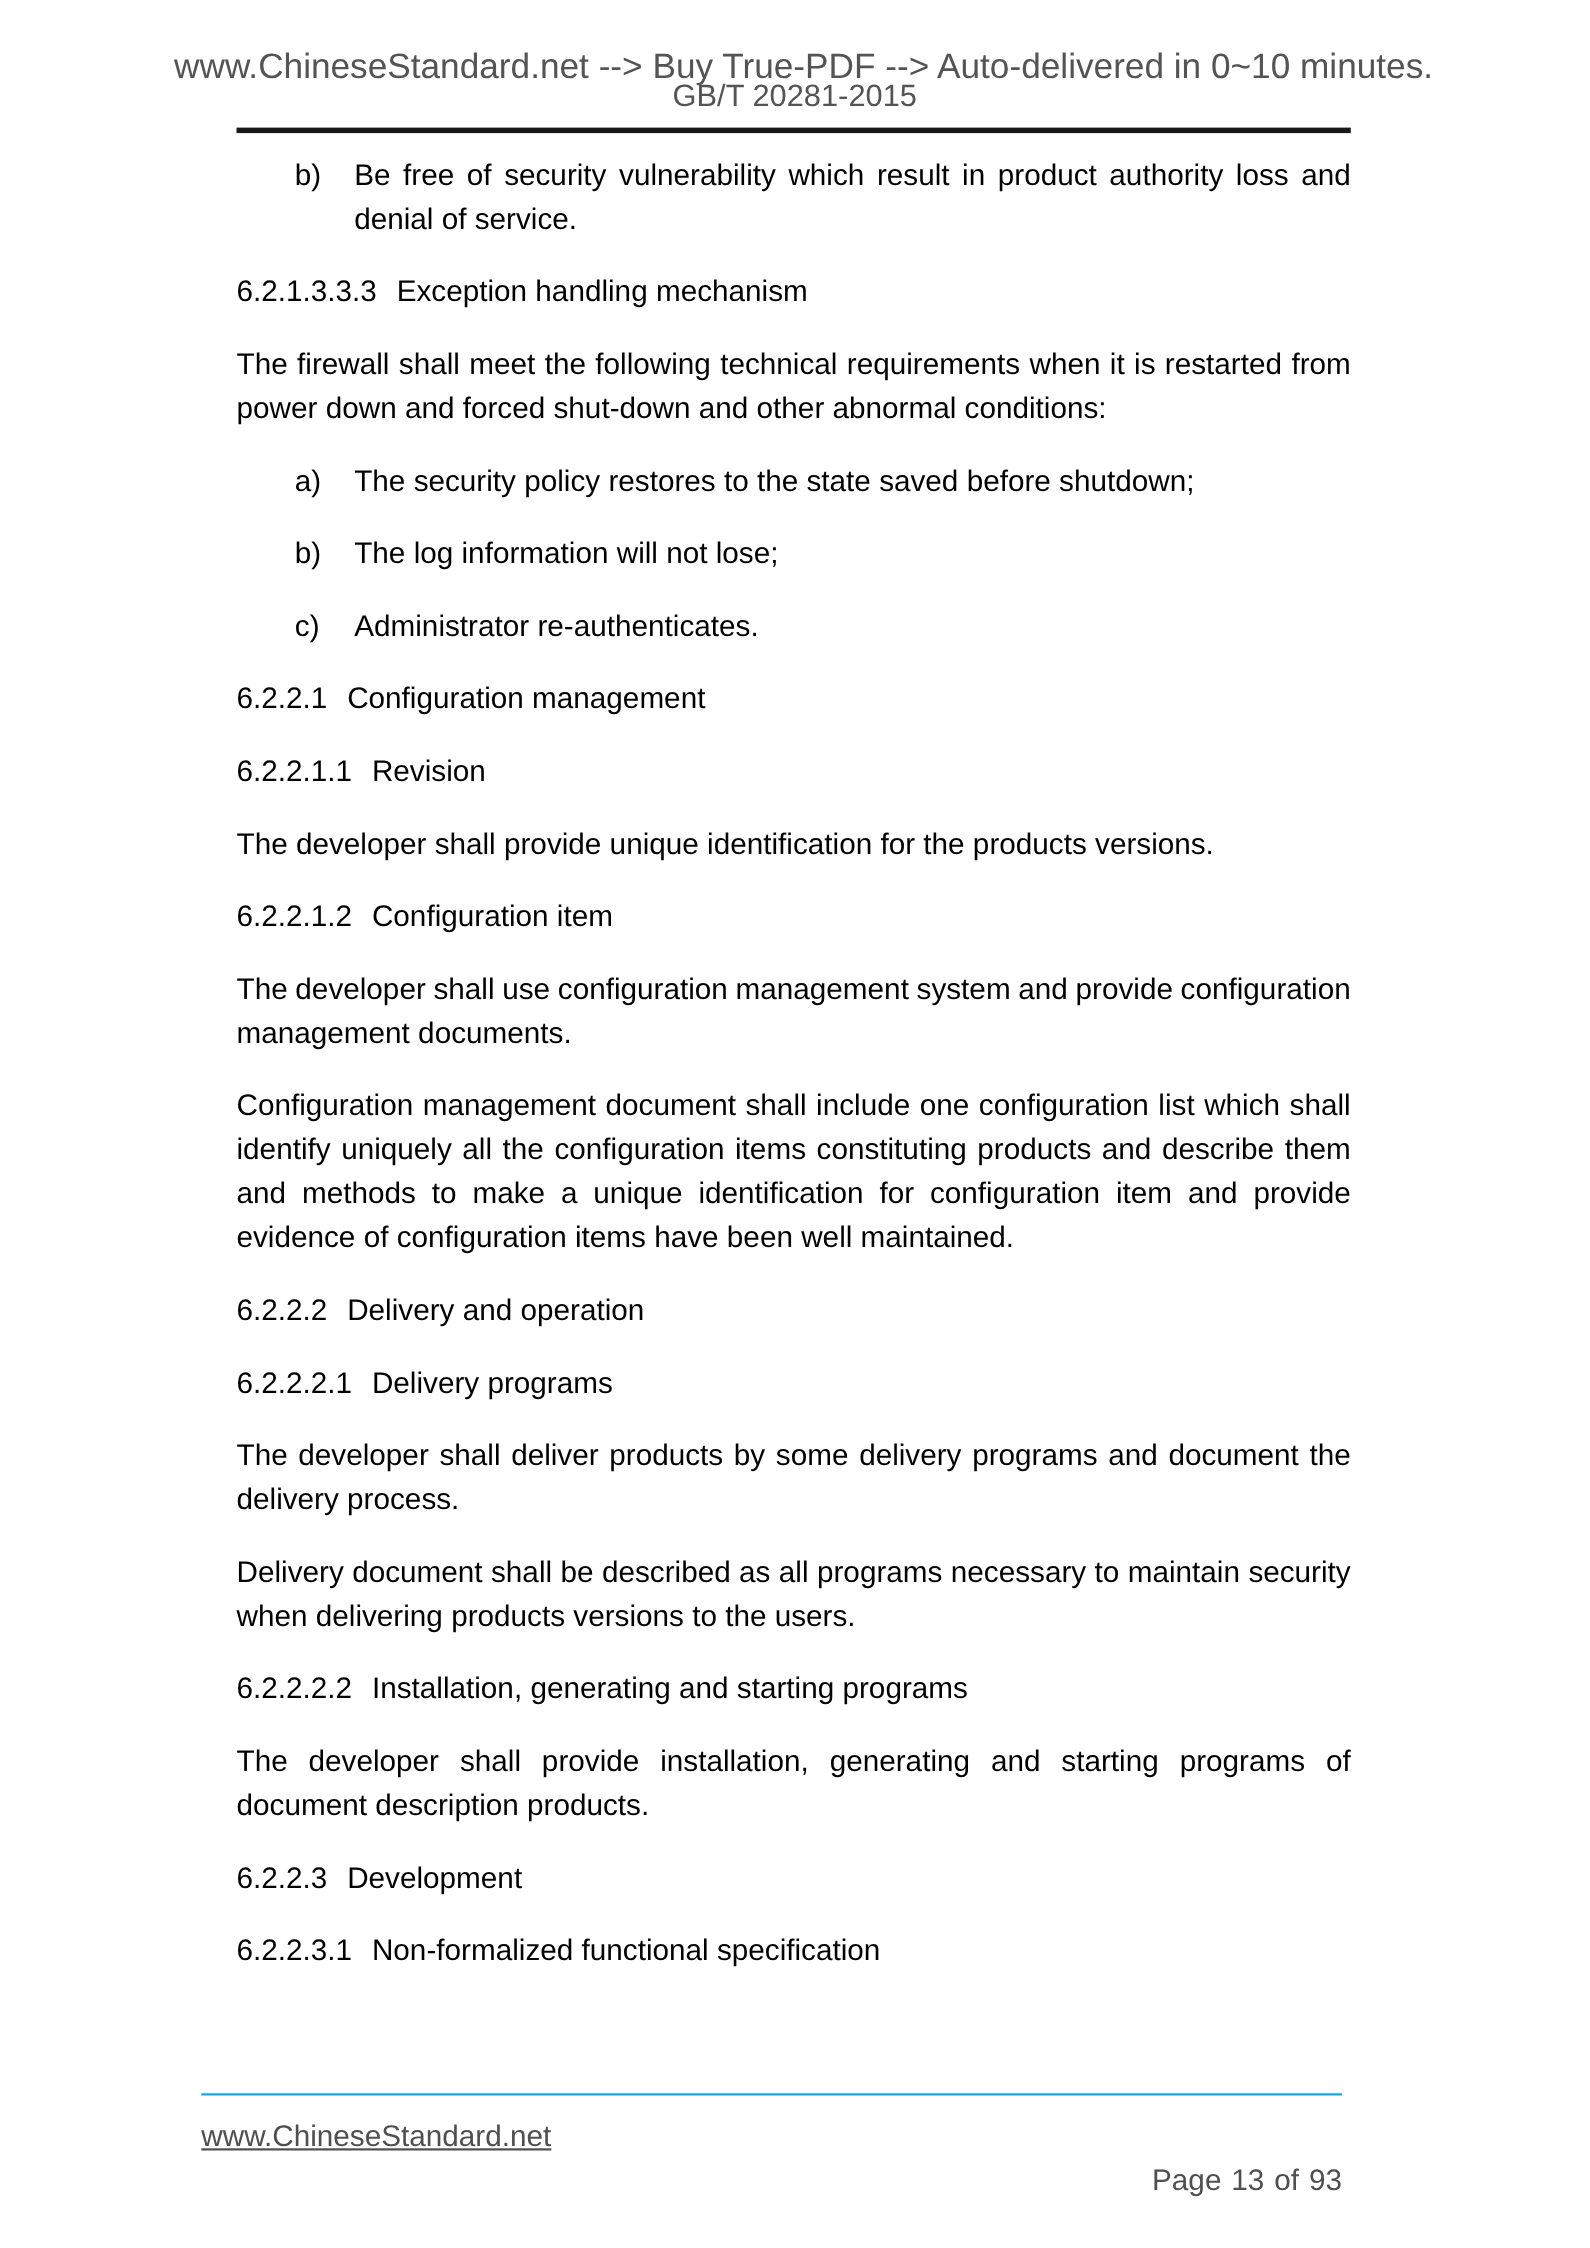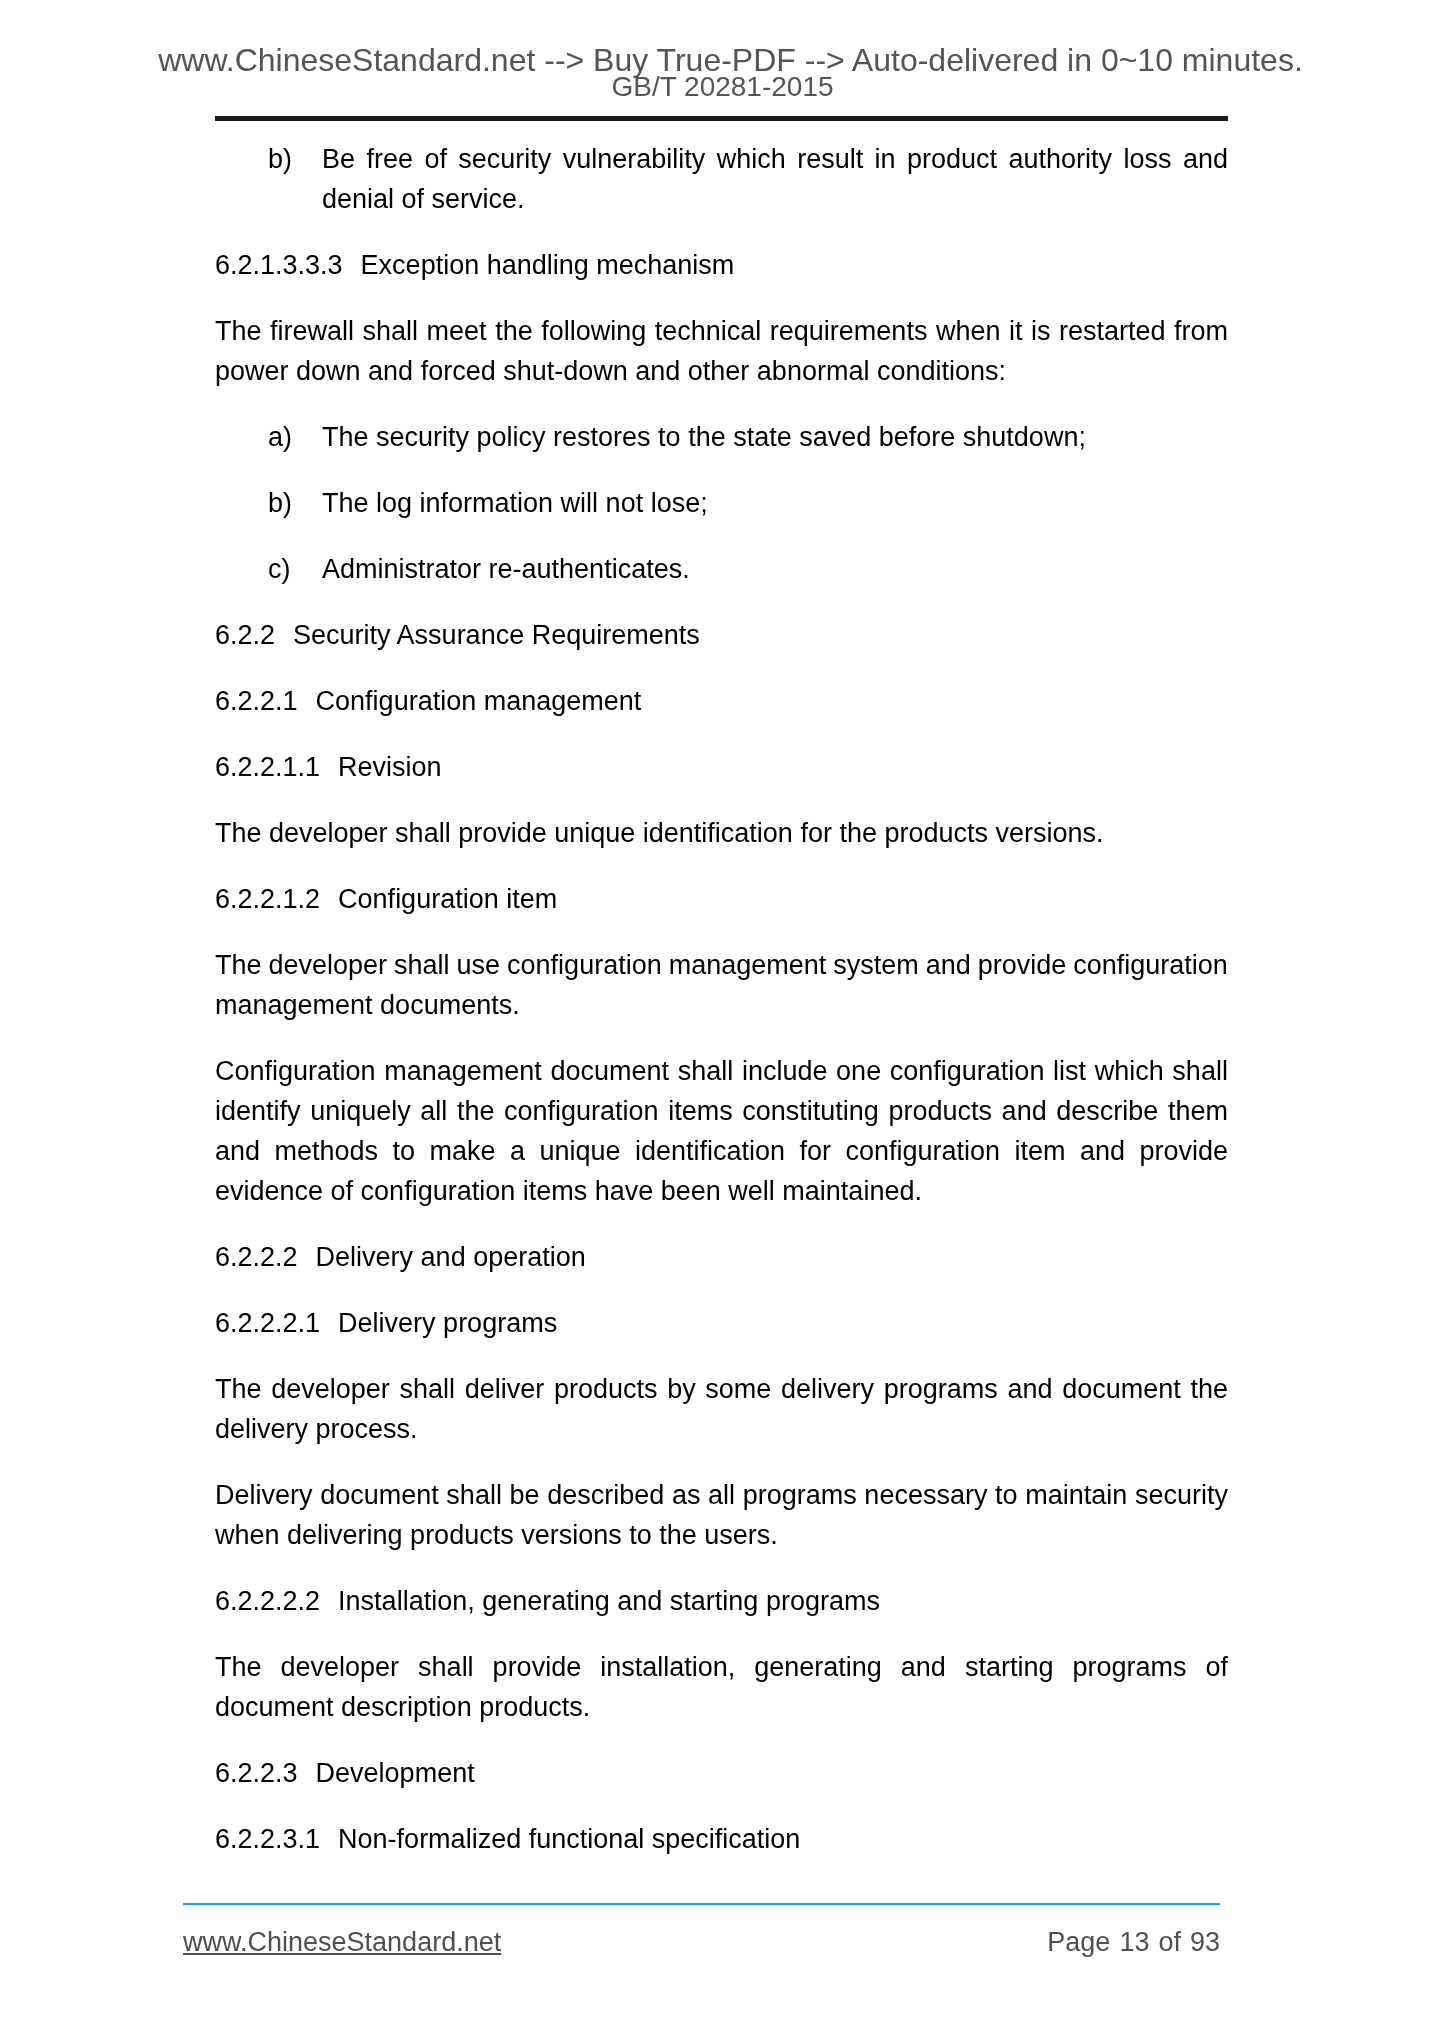--- a/index.html
+++ b/index.html
@@ -39,21 +39,21 @@
   .footer {
     position: absolute;
     top: 1903px; left: 183px;
     width: 1037px;
     border-top: 2px solid #0ea5e9;
     color: #4f4f4f;
     font-size: 27px;
   }
   .footer-row { display: flex; justify-content: space-between; margin-top: 20px; line-height: 34px; }
   .footer-link { text-decoration: underline; color: #4f4f4f; cursor: pointer; white-space: nowrap; }
-  .page-indicator { display: flex; gap: 9px; white-space: nowrap; }
+  .page-indicator { display: flex; gap: 9px; white-space: nowrap; margin-top: 40px; }
   .page-indicator .bold { font-weight: normal; }
 </style>
 </head>
 <body>
 
 <div class="page">
 
   <div class="header">
     <div class="header-line1">www.ChineseStandard.net --&gt; Buy True-PDF --&gt; Auto-delivered in 0~10 minutes.</div>
     <div class="header-line2">GB/T 20281-2015</div>
@@ -113,24 +113,20 @@
     <div class="block li">
       <span class="marker">b)</span>
       <div class="line lline">The log information will not lose;</div>
     </div>
 
     <div class="block li">
       <span class="marker">c)</span>
       <div class="line lline">Administrator re-authenticates.</div>
     </div>
 
-    <div class="block heading">
-      <span>6.2.2</span>
-      <span>Security Assurance Requirements</span>
-    </div>
 
     <div class="block heading">
       <span>6.2.2.1</span>
       <span>Configuration management</span>
     </div>
 
     <div class="block heading">
       <span>6.2.2.1.1</span>
       <span>Revision</span>
     </div>

